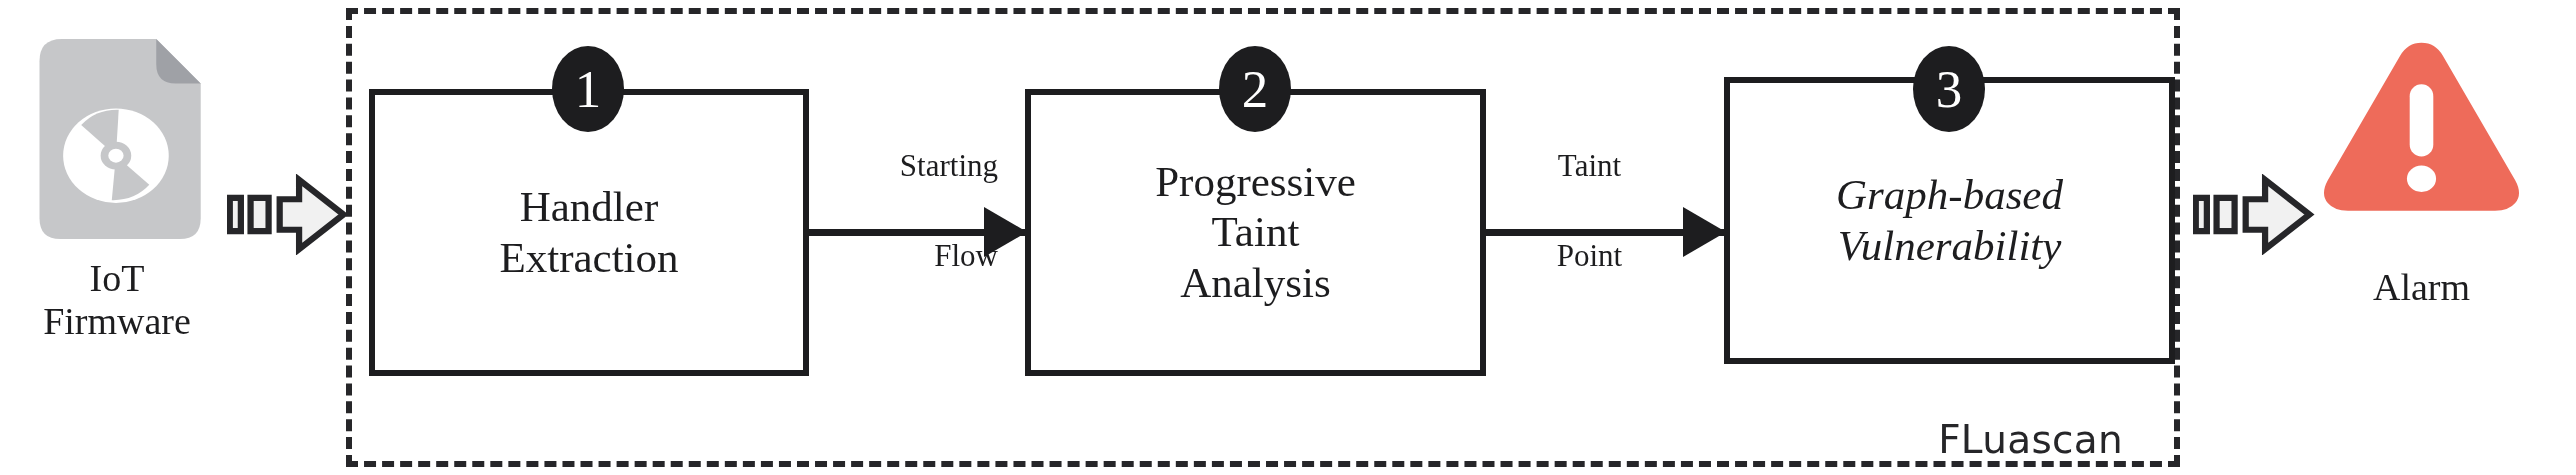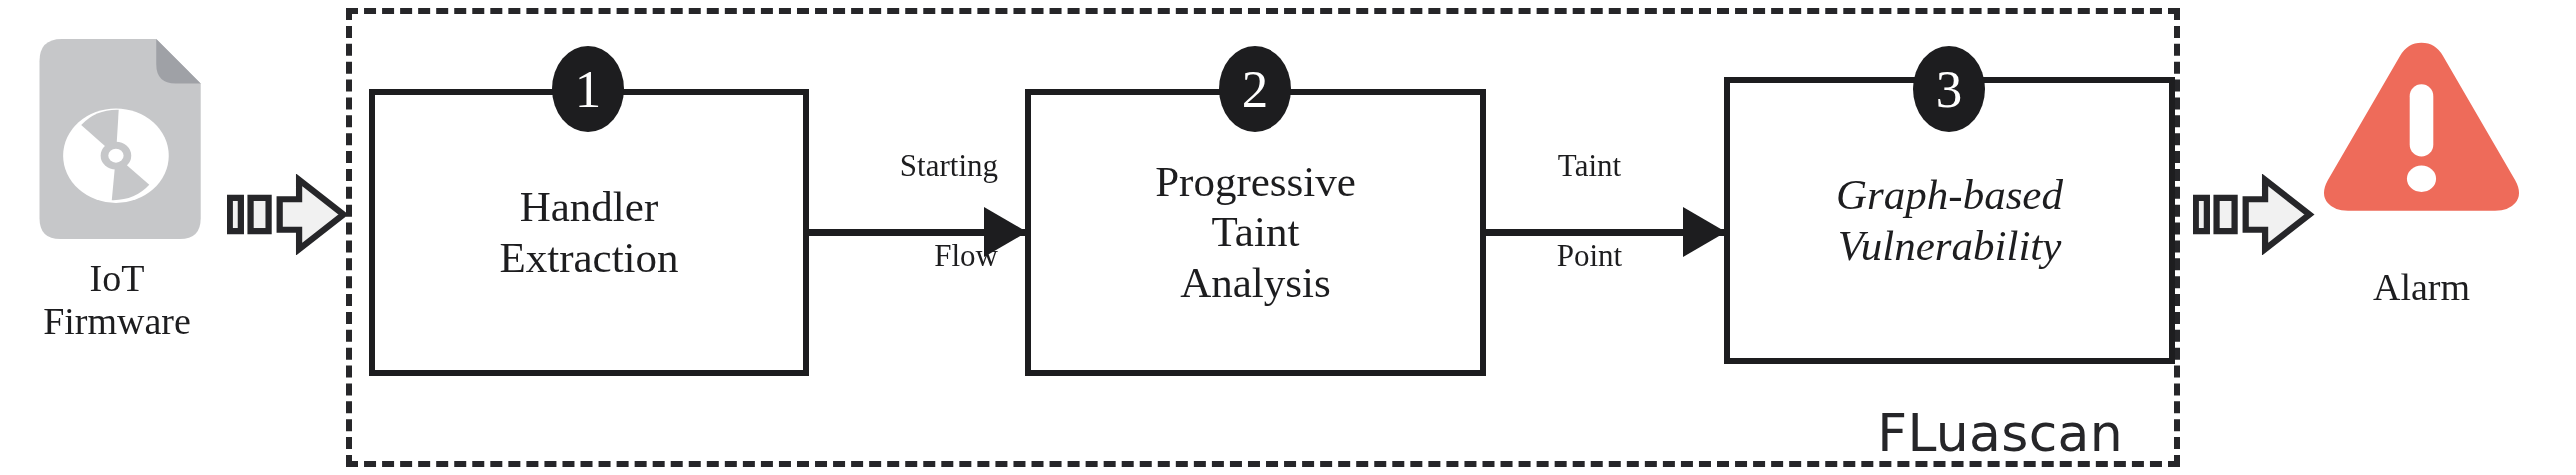--- a/index.html
+++ b/index.html
@@ -64,21 +64,21 @@
     width: 1834px;
     height: 459px;
     border: 6.3px dashed #262629;
     box-sizing: border-box;
   }
   .system-label {
     position: absolute;
     right: 51px;
     bottom: 2.8px;
     font-family: "DejaVu Sans", "Liberation Sans", sans-serif;
-    font-size: 52px;
+    font-size: 39px;
     letter-spacing: 0.3px;
     color: #262629;
     line-height: 1;
   }
 
   
   .stage-box {
     position: absolute;
     border: 6.3px solid #1d1d1f;
     box-sizing: border-box;

